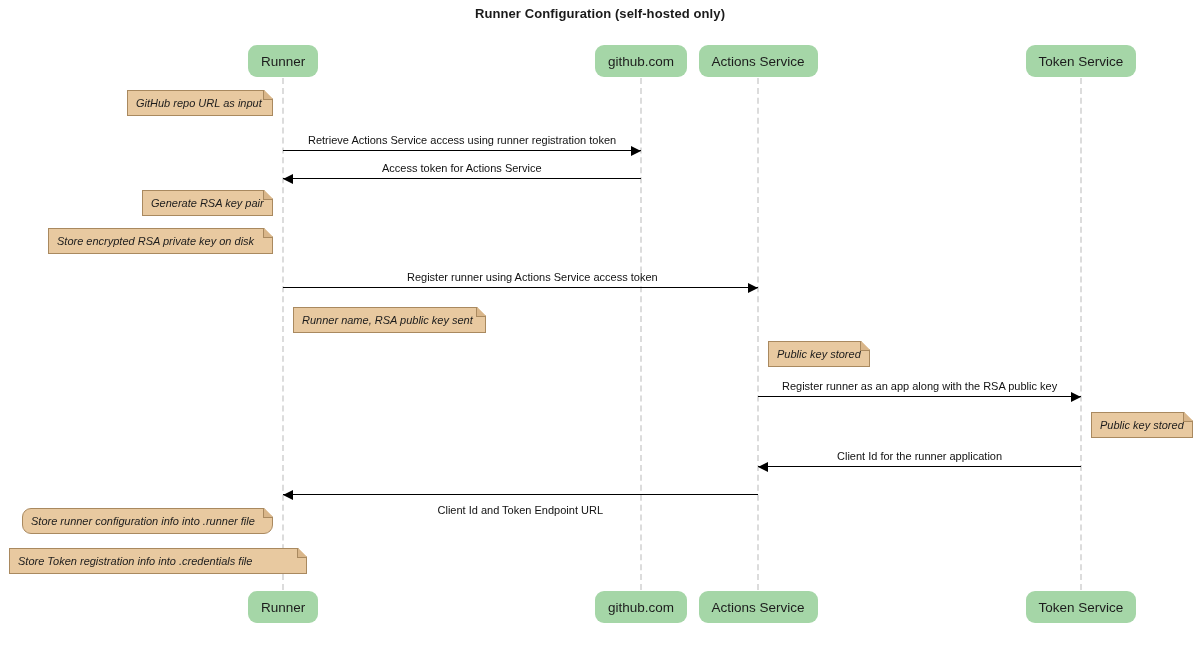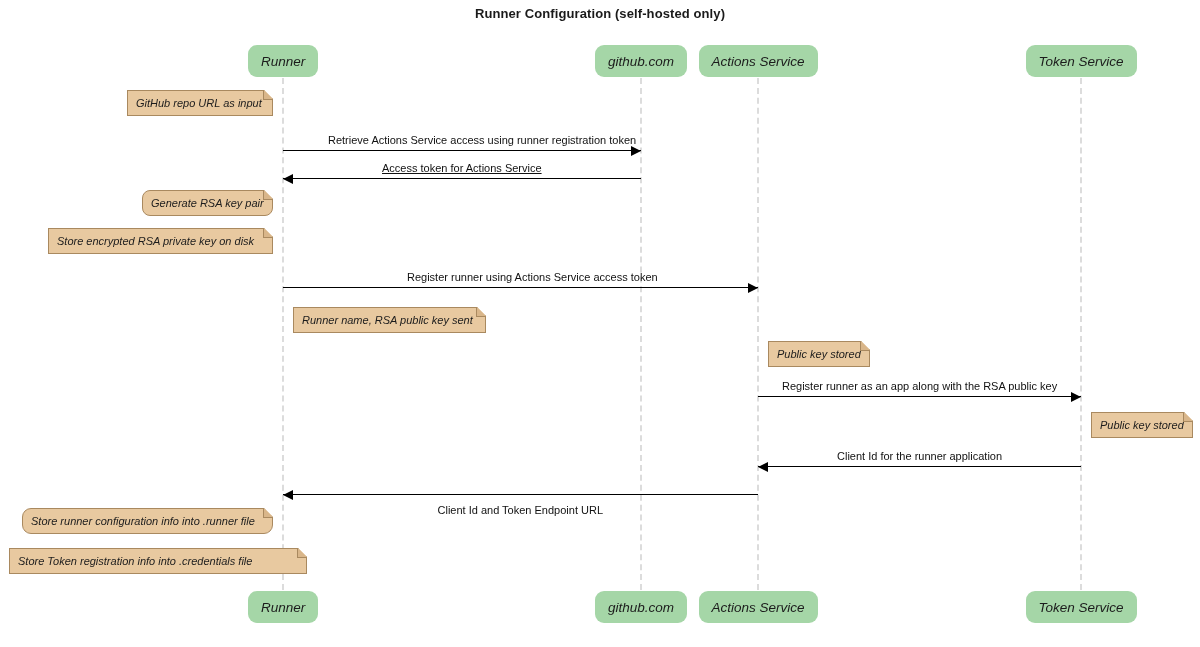--- a/index.html
+++ b/index.html
@@ -43,21 +43,20 @@
     border-radius: 9px;
     background: #a5d6a7;
     color: #1c1c1c;
     font-size: 13.5px;
     display: flex;
     align-items: center;
     justify-content: center;
     box-sizing: border-box;
     padding: 0 13px;
     white-space: nowrap;
-    font-style: italic;
   }
   
   .note {
     position: absolute;
     box-sizing: border-box;
     background: #e8c9a0;
     border: 1px solid #a98council;
     border: 1px solid #a9895f;
     font-size: 11px;
     color: #1c1c1c;
@@ -132,43 +131,43 @@
       <div class="participant" style="top: 45px; left: 698.5px;">
         <span>Actions Service</span>
       </div>
       <div class="participant" style="top: 45px; left: 1025.5px;">
         <span>Token Service</span>
       </div>
     </div>
   <div id="messages">
       <div class="msg-line" style="left: 283px; top: 150px; width: 358px;"></div>
       <div class="arrowhead right" style="top: 146px; left: 631px;"></div>
-      <div class="msg-label" style="top: 135px; left: 308px; margin-left: 20px;">Retrieve Actions Service access using runner registration token</div>
+      <div class="msg-label" style="top: 135px; left: 308px;">Retrieve Actions Service access using runner registration token</div>
       <div class="msg-line" style="left: 283px; top: 178px; width: 358px;"></div>
       <div class="arrowhead left" style="top: 174px; left: 283px;"></div>
-      <div class="msg-label" style="top: 163px; left: 382px; text-decoration: underline;">Access token for Actions Service</div>
+      <div class="msg-label" style="top: 163px; left: 382px;">Access token for Actions Service</div>
       <div class="msg-line" style="left: 283px; top: 287px; width: 475px;"></div>
       <div class="arrowhead right" style="top: 283px; left: 748px;"></div>
       <div class="msg-label" style="top: 272px; left: 395px; padding-left: 12px;">Register runner using Actions Service access token</div>
       <div class="msg-line" style="left: 758px; top: 396px; width: 323px;"></div>
       <div class="arrowhead right" style="top: 392px; left: 1071px;"></div>
       <div class="msg-label" style="top: 381px; left: 782px;">Register runner as an app along with the RSA public key</div>
       <div class="msg-line" style="left: 758px; top: 466px; width: 323px;"></div>
       <div class="arrowhead left" style="top: 462px; left: 758px;"></div>
       <div class="msg-label" style="top: 451px; left: 837px;">Client Id for the runner application</div>
       <div class="msg-line" style="left: 283px; top: 494px; width: 475px;"></div>
       <div class="arrowhead left" style="top: 490px; left: 283px;"></div>
       <div class="msg-label" style="top: 505px; left: 437.5px;">Client Id and Token Endpoint URL</div>
     </div>
   <div id="notes">
       <div class="note" style="left: 127px; top: 90px; width: 146px;">
         <span>GitHub repo URL as input</span>
         <span class="fold"></span>
       </div>
-      <div class="note" style="left: 142px; top: 190px; width: 131px; border-radius: 8px;">
+      <div class="note" style="left: 142px; top: 190px; width: 131px;">
         <span>Generate RSA key pair</span>
         <span class="fold"></span>
       </div>
       <div class="note" style="left: 48px; top: 228px; width: 225px;">
         <span>Store encrypted RSA private key on disk</span>
         <span class="fold"></span>
       </div>
       <div class="note" style="left: 293px; top: 299px; width: 193px; margin-top: 8px;">
         <span>Runner name, RSA public key sent</span>
         <span class="fold"></span>

